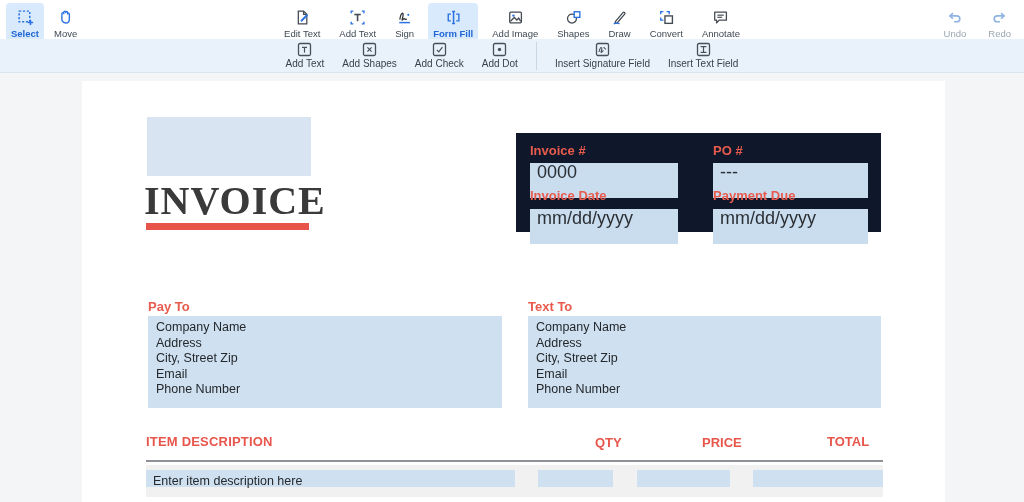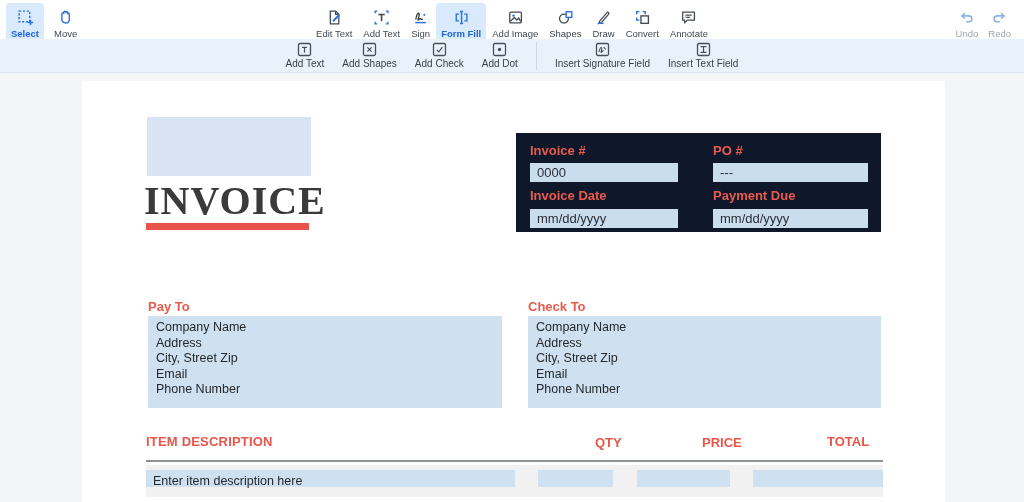--- a/index.html
+++ b/index.html
@@ -2,22 +2,22 @@
 <html><head>
 <meta charset="utf-8">
 <style>
   html,body{margin:0;padding:0;}
   body{width:1024px;height:502px;overflow:hidden;background:#f3f5f7;
        font-family:"Liberation Sans",sans-serif;position:relative;}
 
   
   .toolbar-main{position:absolute;top:0;left:0;width:1024px;height:39px;background:#ffffff;}
   .tb-left{position:absolute;left:6px;top:3px;display:flex;gap:5px;}
-  .tb-center{position:absolute;left:50%;transform:translateX(-50%);top:3px;display:flex;gap:1px;}
-  .tb-right{position:absolute;right:8px;top:3px;display:flex;}
+  .tb-center{position:absolute;left:50%;transform:translateX(-50%);top:3px;display:flex;gap:9px;}
+  .tb-right{position:absolute;right:8px;top:3px;display:flex;gap:12px;}
   .tb-item{display:flex;flex-direction:column;align-items:center;justify-content:center;
            padding:2px 5px;border-radius:4px;height:41px;box-sizing:border-box;cursor:pointer;}
   .tb-item .lbl{font-size:9.5px;color:#3e4852;margin-top:2px;white-space:nowrap;}
   .tb-item.active{background:#d9eafc;}
   .tb-item.active .lbl{color:#2066d6;font-weight:bold;}
   .tb-item.dim .lbl{color:#9aa6b1;}
 
   
   .toolbar-sub{position:absolute;top:39px;left:0;width:1024px;height:34px;background:#e9f1fb;
                border-bottom:1px solid #dbe4ee;box-sizing:border-box;
@@ -31,21 +31,21 @@
   .page{position:absolute;left:82px;top:7px;width:863px;height:445px;background:#ffffff;}
   .abs{position:absolute;}
 
   .logo-box{left:65px;top:36px;width:164px;height:59px;background:#d9e4f2;}
   .doc-title{left:62px;top:100px;font-family:"Liberation Serif",serif;font-weight:bold;
              font-size:40px;line-height:1;color:#3a3a3a;letter-spacing:1px;}
   .red-bar{left:64px;top:142px;width:163px;height:7px;background:#e8544a;}
 
   .meta-panel{left:434px;top:52px;width:365px;height:99px;background:#0f172a;}
   .red-lbl{font-size:13px;font-weight:bold;color:#e85b4d;white-space:nowrap;}
-  .field{background:#c9ddef;height:19px;line-height:19px;font-size:13px;color:#2b2f34;
+  .field{background:#c9ddef;height:35px;line-height:19px;font-size:18px;color:#2b2f34;
          padding-left:7px;box-sizing:border-box;white-space:nowrap;overflow:hidden;}
   .m-l1a{left:14px;top:10px;} .m-l1b{left:197px;top:10px;}
   .m-f1a{left:14px;top:30px;width:148px;} .m-f1b{left:197px;top:30px;width:155px;}
   .m-l2a{left:14px;top:55px;} .m-l2b{left:197px;top:55px;}
   .m-f2a{left:14px;top:76px;width:148px;} .m-f2b{left:197px;top:76px;width:155px;}
 
   .payto-lbl{left:66px;top:218px;} .billto-lbl{left:446px;top:218px;}
   .addr-box{top:235px;height:92px;background:#cfe1f0;box-sizing:border-box;padding:4px 0 0 8px;}
   .payto-box{left:66px;width:354px;} .billto-box{left:446px;width:353px;}
   .addr-box div{font-size:12.5px;line-height:15.5px;color:#24282c;}
@@ -281,21 +281,21 @@
 
     <div class="abs red-lbl payto-lbl">Pay To</div>
     <div class="abs addr-box payto-box">
       <div>Company Name</div>
       <div>Address</div>
       <div>City, Street Zip</div>
       <div>Email</div>
       <div>Phone Number</div>
     </div>
 
-    <div class="abs red-lbl billto-lbl">Check To</div>
+    <div class="abs red-lbl billto-lbl">Text To</div>
     <div class="abs addr-box billto-box">
       <div>Company Name</div>
       <div>Address</div>
       <div>City, Street Zip</div>
       <div>Email</div>
       <div>Phone Number</div>
     </div>
 
     <div class="abs th th-desc">ITEM DESCRIPTION</div>
     <div class="abs th th-qty">QTY</div>

